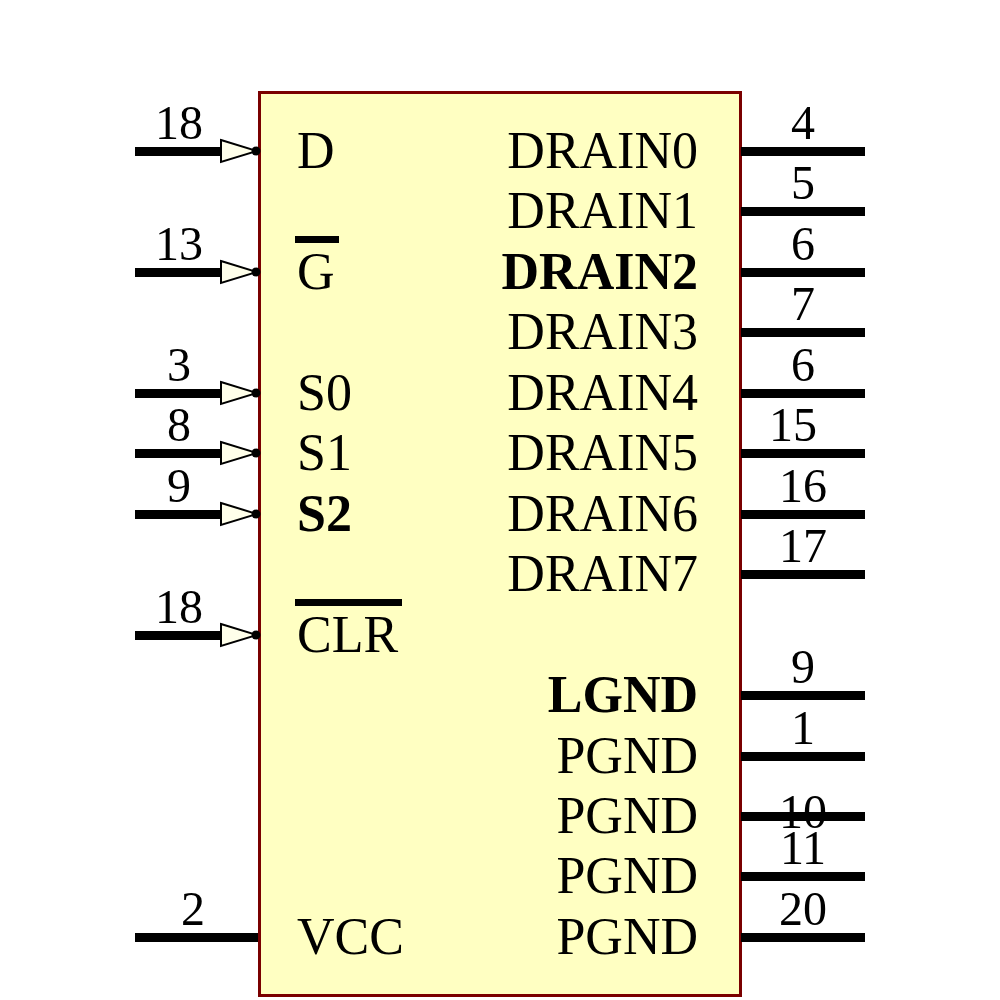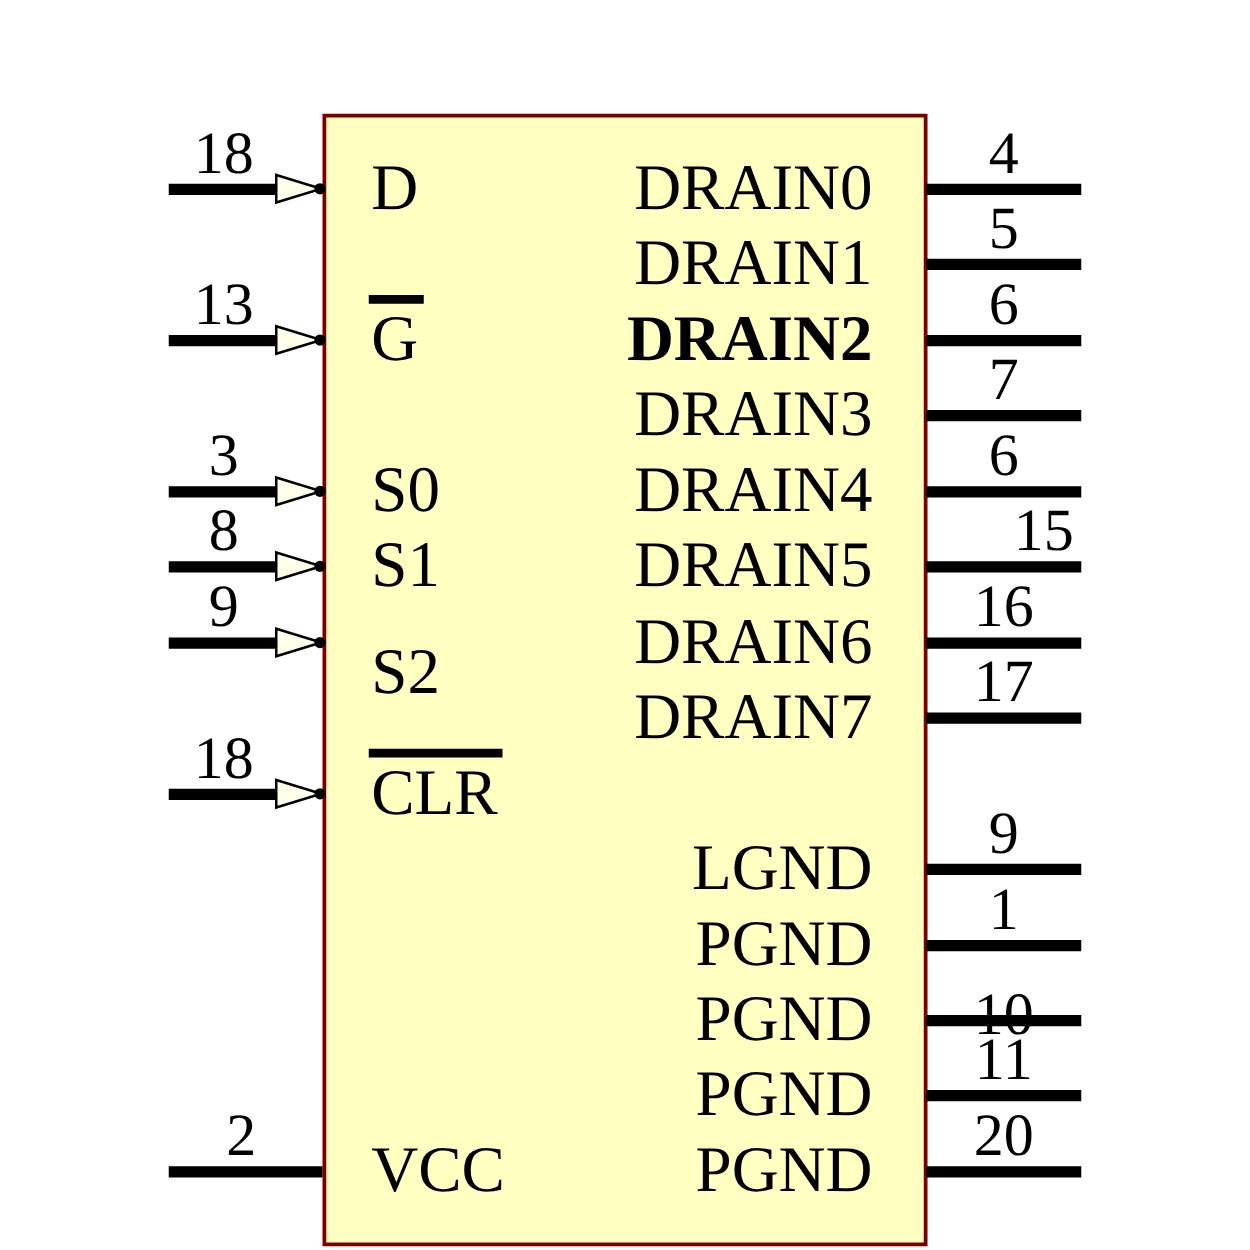--- a/index.html
+++ b/index.html
@@ -99,21 +99,21 @@
         <circle cx="37" cy="13" r="4.5" fill="#000000"></circle>
       </svg>
       <div class="pin-number" style="left: 135px; top: 401px; width: 88px;">8</div>
       <div class="pin-label" style="left: 297px; top: 427px;"><span class="lbl">S1</span></div>
       <div class="wire" style="left: 135px; top: 510px; width: 87px;"></div>
       <svg class="arrow-svg" viewBox="0 0 42 26" style="left: 219px; top: 501px;">
         <polygon points="2,2 38,13 2,24" fill="#FFFFEA" stroke="#000000" stroke-width="2"></polygon>
         <circle cx="37" cy="13" r="4.5" fill="#000000"></circle>
       </svg>
       <div class="pin-number" style="left: 135px; top: 462px; width: 88px;">9</div>
-      <div class="pin-label" style="left: 297px; top: 512px;"><span class="lbl">S2</span></div>
+      <div class="pin-label" style="left: 297px; top: 488px; font-weight: bold;"><span class="lbl">S2</span></div>
       <div class="wire" style="left: 135px; top: 631px; width: 87px;"></div>
       <svg class="arrow-svg" viewBox="0 0 42 26" style="left: 219px; top: 622px;">
         <polygon points="2,2 38,13 2,24" fill="#FFFFEA" stroke="#000000" stroke-width="2"></polygon>
         <circle cx="37" cy="13" r="4.5" fill="#000000"></circle>
       </svg>
       <div class="pin-number" style="left: 135px; top: 583px; width: 88px;">18</div>
       <div class="pin-label" style="left: 297px; top: 609px;"><span class="lbl">CLR<div class="overline-bar"></div></span></div>
       <div class="wire" style="left: 135px; top: 933px; width: 123px;"></div>
       <div class="pin-number" style="left: 135px; top: 885px; width: 116px;">2</div>
       <div class="pin-label" style="left: 297px; top: 911px;"><span class="lbl">VCC</span></div>
@@ -126,31 +126,31 @@
       <div class="wire" style="left: 741px; top: 268px; width: 124px;"></div>
       <div class="pin-number" style="left: 741px; top: 220px; width: 124px;">6</div>
       <div class="pin-label right-side" style="right: 302px; top: 246px; font-weight: bold;"><span class="lbl">DRAIN2</span></div>
       <div class="wire" style="left: 741px; top: 328px; width: 124px;"></div>
       <div class="pin-number" style="left: 741px; top: 280px; width: 124px;">7</div>
       <div class="pin-label right-side" style="right: 302px; top: 306px;"><span class="lbl">DRAIN3</span></div>
       <div class="wire" style="left: 741px; top: 389px; width: 124px;"></div>
       <div class="pin-number" style="left: 741px; top: 341px; width: 124px;">6</div>
       <div class="pin-label right-side" style="right: 302px; top: 367px;"><span class="lbl">DRAIN4</span></div>
       <div class="wire" style="left: 741px; top: 449px; width: 124px;"></div>
-      <div class="pin-number" style="left: 773px; top: 401px; width: 124px;">15</div>
+      <div class="pin-number" style="left: 731px; top: 401px; width: 124px;">15</div>
       <div class="pin-label right-side" style="right: 302px; top: 427px;"><span class="lbl">DRAIN5</span></div>
       <div class="wire" style="left: 741px; top: 510px; width: 124px;"></div>
       <div class="pin-number" style="left: 741px; top: 462px; width: 124px;">16</div>
       <div class="pin-label right-side" style="right: 302px; top: 488px;"><span class="lbl">DRAIN6</span></div>
       <div class="wire" style="left: 741px; top: 570px; width: 124px;"></div>
       <div class="pin-number" style="left: 741px; top: 522px; width: 124px;">17</div>
       <div class="pin-label right-side" style="right: 302px; top: 548px;"><span class="lbl">DRAIN7</span></div>
       <div class="wire" style="left: 741px; top: 691px; width: 124px;"></div>
       <div class="pin-number" style="left: 741px; top: 643px; width: 124px;">9</div>
-      <div class="pin-label right-side" style="right: 302px; top: 669px;"><span class="lbl">LGND</span></div>
+      <div class="pin-label right-side" style="right: 302px; top: 669px; font-weight: bold;"><span class="lbl">LGND</span></div>
       <div class="wire" style="left: 741px; top: 752px; width: 124px;"></div>
       <div class="pin-number" style="left: 741px; top: 704px; width: 124px;">1</div>
       <div class="pin-label right-side" style="right: 302px; top: 730px;"><span class="lbl">PGND</span></div>
       <div class="wire" style="left: 741px; top: 812px; width: 124px;"></div>
       <div class="pin-number" style="left: 741px; top: 788px; width: 124px;">10</div>
       <div class="pin-label right-side" style="right: 302px; top: 790px;"><span class="lbl">PGND</span></div>
       <div class="wire" style="left: 741px; top: 872px; width: 124px;"></div>
       <div class="pin-number" style="left: 741px; top: 824px; width: 124px;">11</div>
       <div class="pin-label right-side" style="right: 302px; top: 850px;"><span class="lbl">PGND</span></div>
       <div class="wire" style="left: 741px; top: 933px; width: 124px;"></div>

